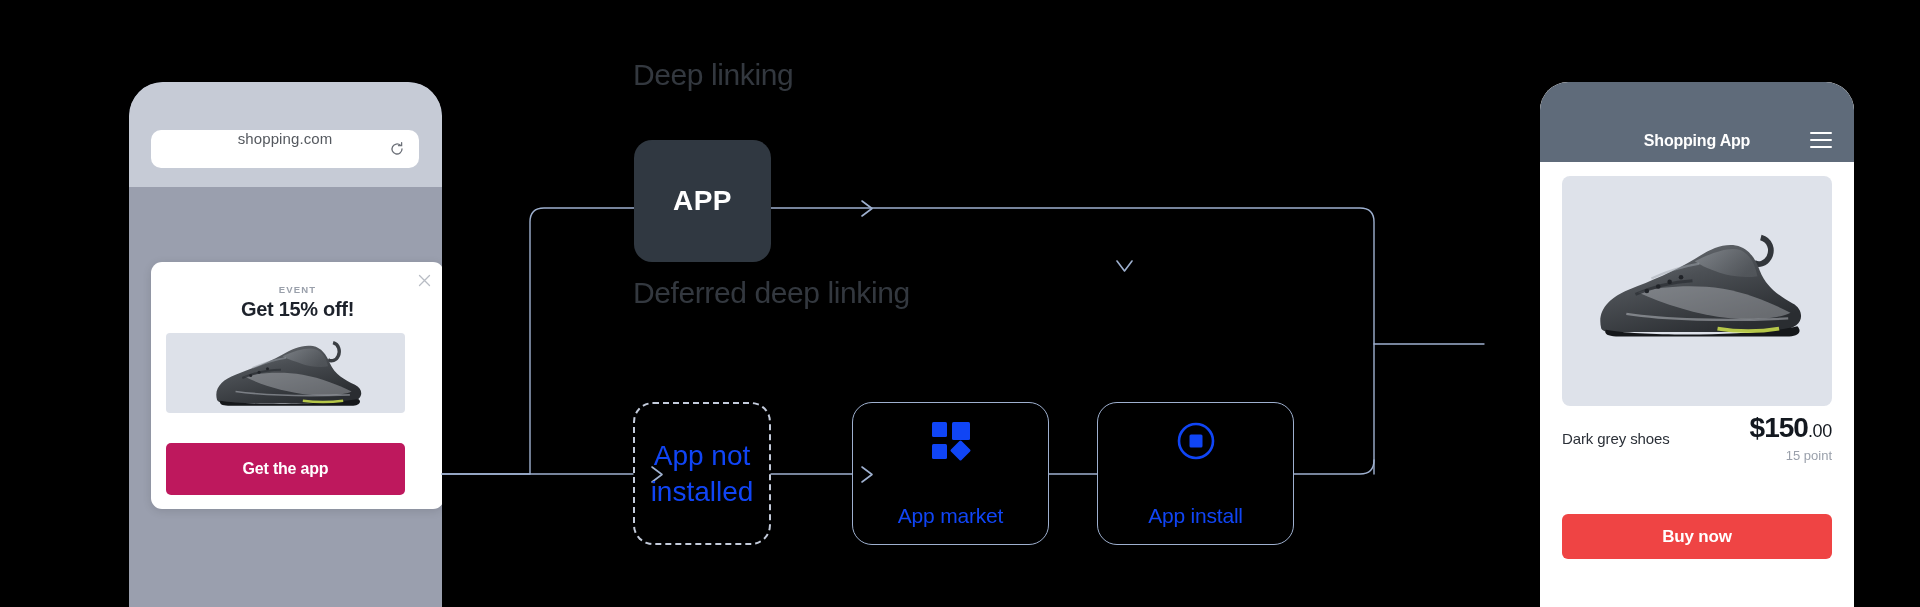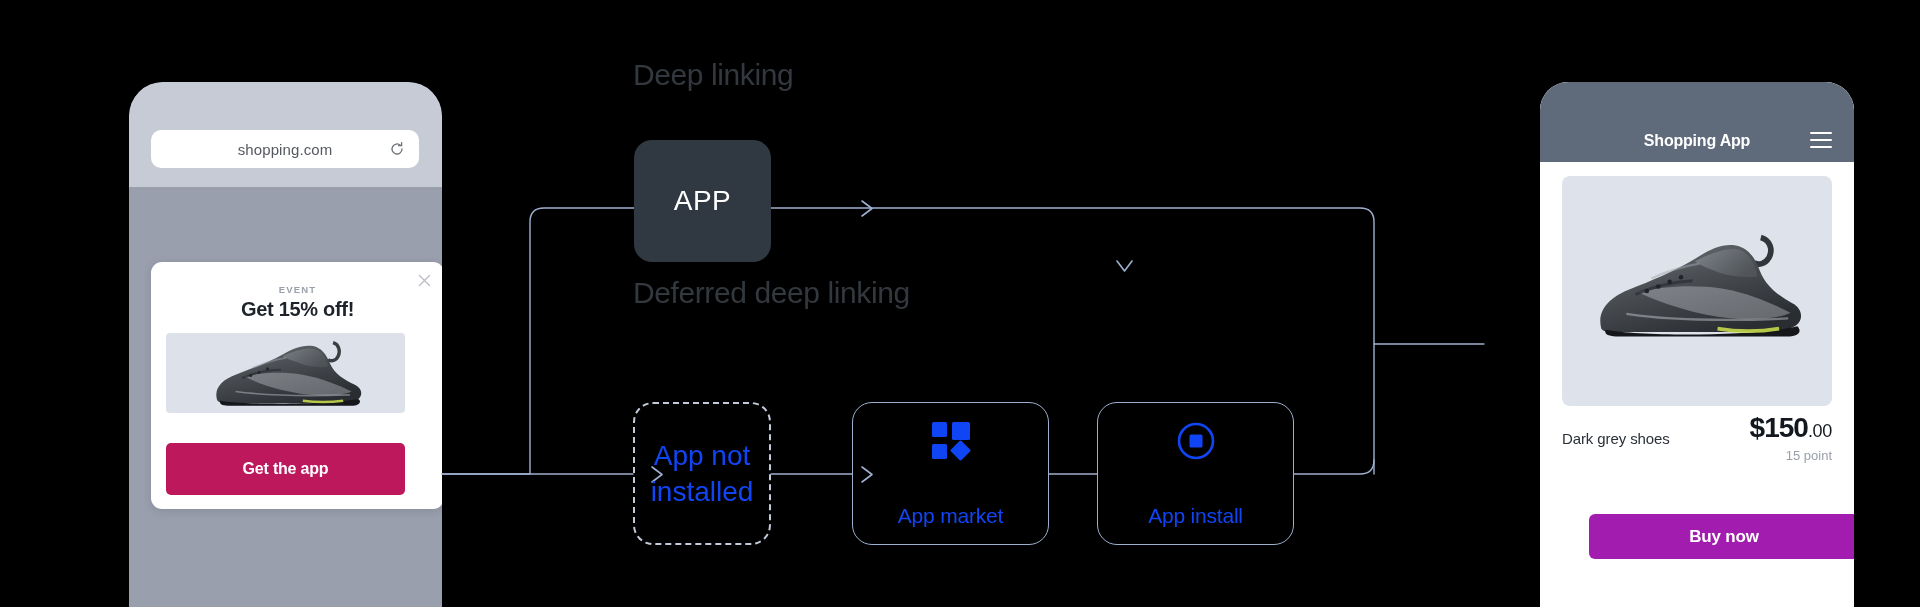--- a/index.html
+++ b/index.html
@@ -37,21 +37,21 @@
   }
   .urlbar {
     position: absolute;
     left: 22px;
     top: 48px;
     width: 268px;
     height: 38px;
     background: #ffffff;
     border-radius: 10px;
     display: flex;
-    align-items: center;
+    align-items: flex-start;
     justify-content: center;
   }
   .urlbar-text {
     font-size: 15px;
     color: #55595f;
     letter-spacing: .1px;
   }
   .reload-icon {
     position: absolute;
     right: 14px;
@@ -155,21 +155,21 @@
     align-items: center;
     justify-content: center;
   }
   .node-app {
     left: 634px; top: 140px;
     width: 137px; height: 122px;
     background: #303841;
     border-radius: 18px;
     color: #ffffff;
     font-size: 28px;
-    font-weight: 400;
+    font-weight: 700;
     letter-spacing: .5px;
   }
   .node-notinstalled {
     left: 633px; top: 402px;
     width: 138px; height: 143px;
     border: 2px dashed #c3cbdb;
     border-radius: 20px;
     color: #1045f5;
     font-size: 28px;
     line-height: 1.26;
@@ -273,30 +273,29 @@
     margin-top: 4px;
     font-size: 13px;
     color: #9aa0ab;
   }
   .buy-btn {
     position: absolute;
     left: 22px;
     top: 432px;
     width: 270px;
     height: 45px;
-    background: #a21caf;
+    background: #ef4444;
     border: none;
     border-radius: 6px;
     color: #ffffff;
     font-size: 17px;
     font-weight: 700;
     font-family: "Liberation Sans", sans-serif;
     letter-spacing: -.2px;
     cursor: pointer;
-    margin-left: 27px;
   }
 </style>
 </head>
 <body>
 
 <div id="stage">
 
   <div class="phone-left">
     <div class="phone-left-chrome"></div>
 

